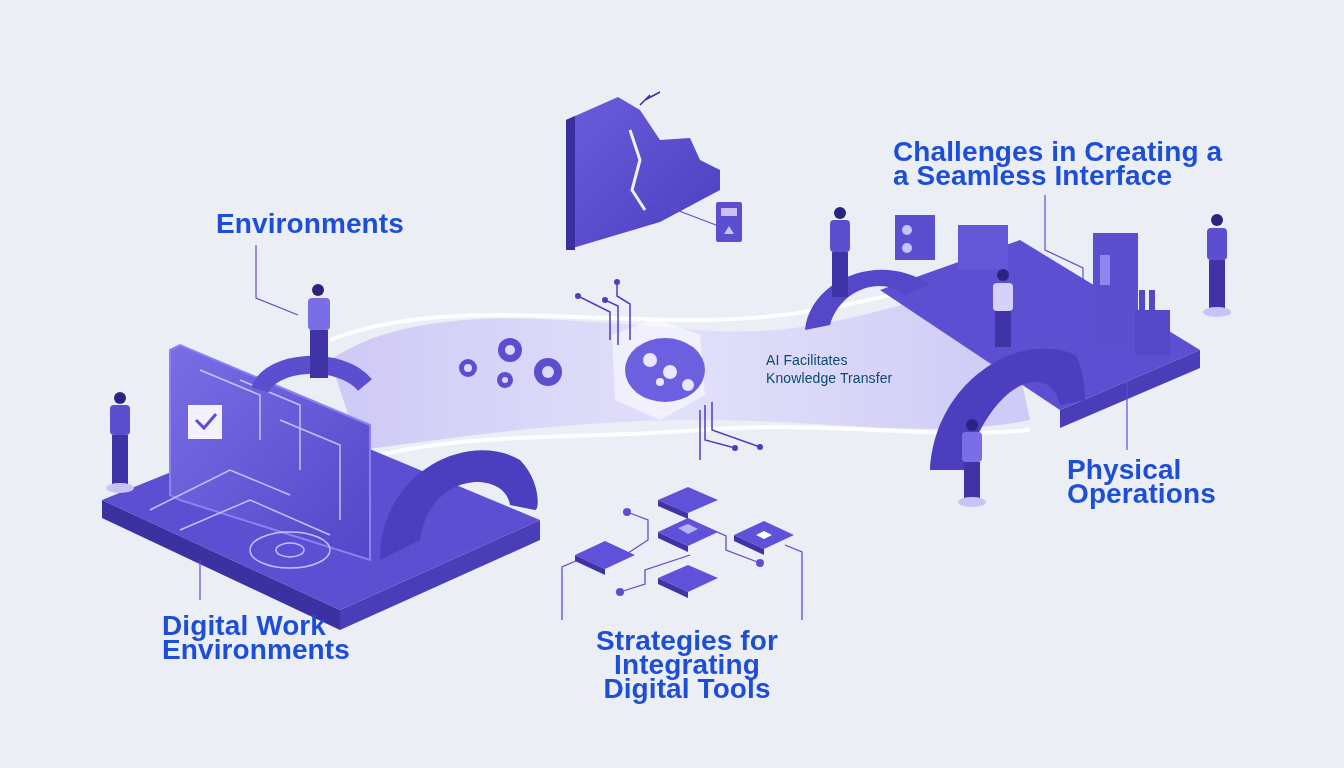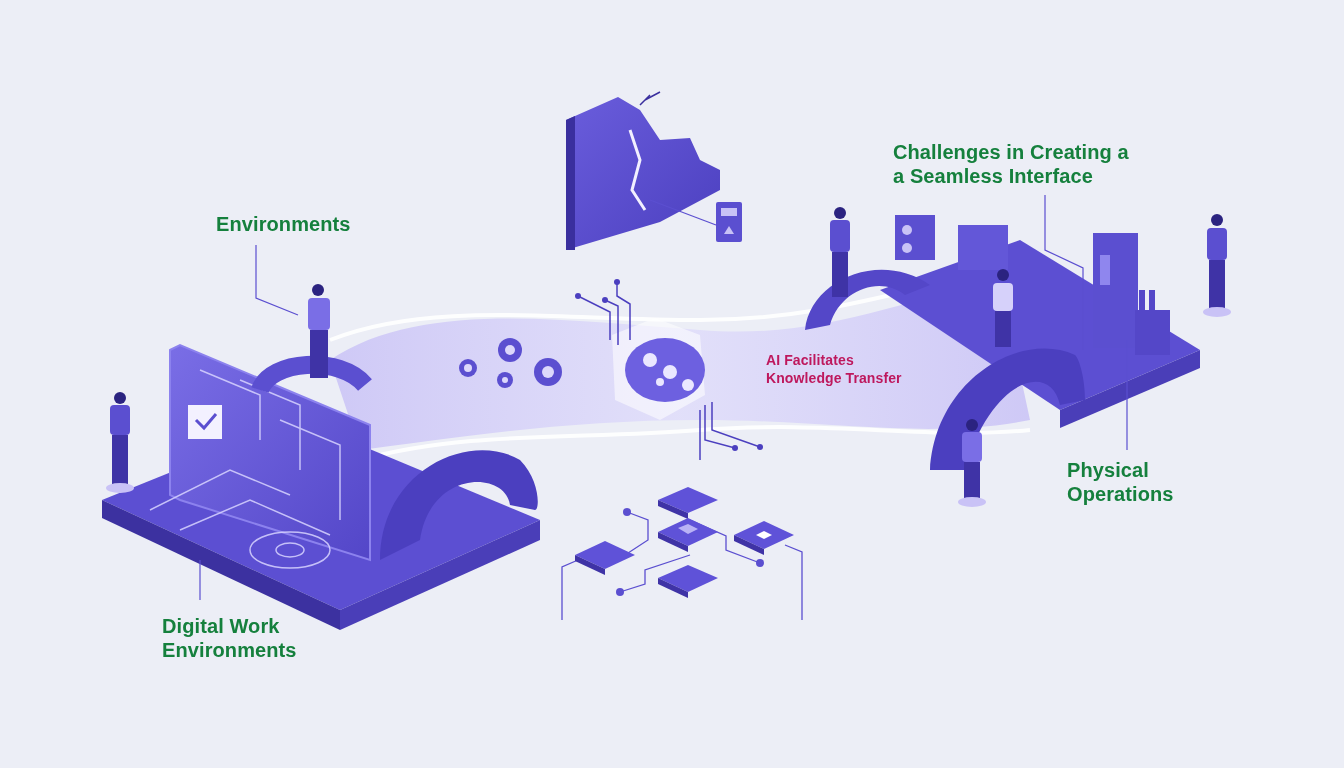--- a/index.html
+++ b/index.html
@@ -4,25 +4,25 @@
 <style>
   html, body { margin:0; padding:0; }
   body {
     width:1344px; height:768px; overflow:hidden; position:relative;
     background:#eceef6;
     font-family:"Liberation Sans", sans-serif;
   }
   .canvas { position:absolute; inset:0; }
   svg.scene { position:absolute; left:0; top:0; width:1344px; height:768px; }
   .label {
-    position:absolute; color:#15803d; font-weight:700; font-size:20px;
+    position:absolute; color:#1d4ed8; font-weight:700; font-size:28px;
     line-height:24px; letter-spacing:0.1px; white-space:pre-line;
   }
   .label.center { text-align:center; }
-  .label.small { font-weight:700; font-size:14px; line-height:18px; color:#be185d; }
+  .label.small { font-weight:400; font-size:14px; line-height:18px; color:#0c4a6e; }
 </style>
 </head>
 <body>
 
 <div class="canvas">
 <svg class="scene" viewBox="0 0 1344 768">
   <defs>
     <linearGradient id="flowGrad" x1="0" y1="0" x2="1" y2="0">
       <stop offset="0" stop-color="#c9c2f6" stop-opacity="0.85"></stop>
       <stop offset="0.5" stop-color="#ddd9fb" stop-opacity="0.7"></stop>
@@ -195,13 +195,15 @@
 
 <div class="label" style="left:216px; top:212px;">Environments</div>
 <div class="label" style="left:893px; top:140px;">Challenges in Creating a
 a Seamless Interface</div>
 <div class="label small" style="left:766px; top:351px;">AI Facilitates
 Knowledge Transfer</div>
 <div class="label" style="left:1067px; top:458px;">Physical
 Operations</div>
 <div class="label" style="left:162px; top:614px;">Digital Work
 Environments</div>
+<div class="label center" style="left:552px; top:629px; width:270px;">Strategies for Integrating
+Digital Tools</div>
 </div>
 
 </body></html>

